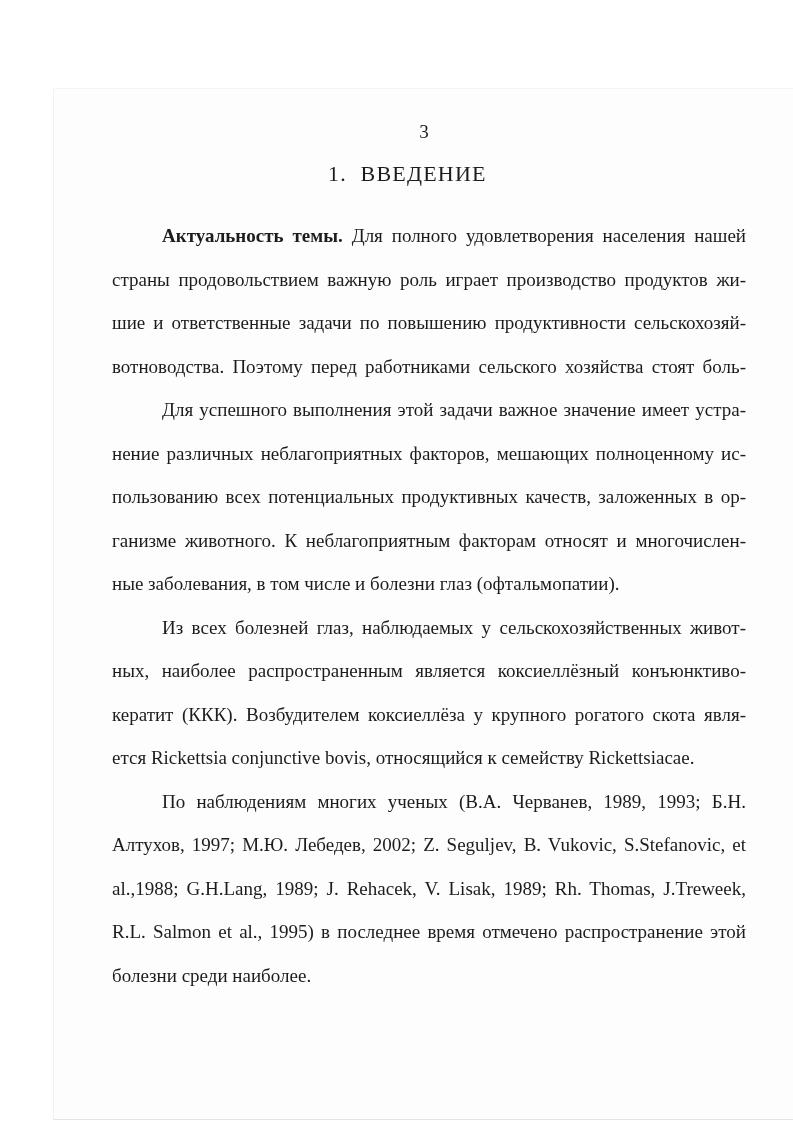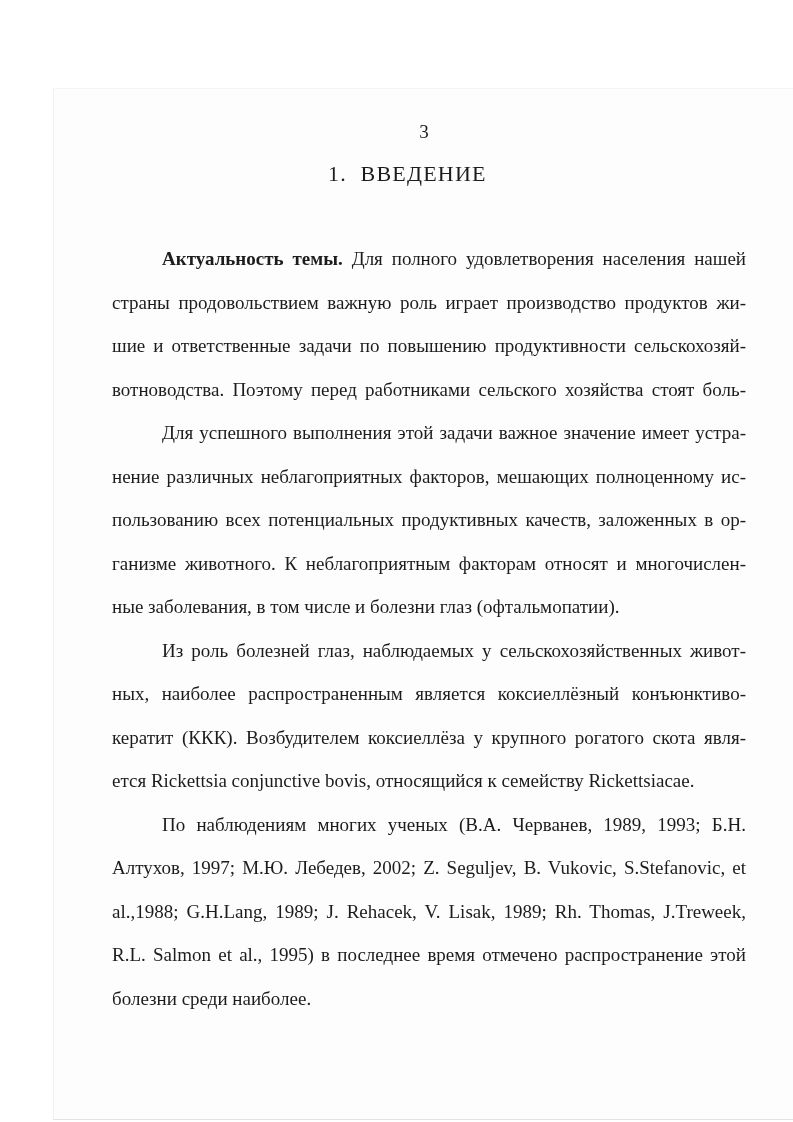--- a/index.html
+++ b/index.html
@@ -42,21 +42,21 @@
     left: 302px;
     font-size: 22px;
     font-weight: 400;
     letter-spacing: 1.2px;
     word-spacing: 7px;
     white-space: nowrap;
     margin-left: 26px;
   }
   .body-text {
     position: absolute;
-    top: 237px;
+    top: 214px;
     left: 112px;
     width: 634px;
     font-size: 19px;
   }
   .line {
     height: 43.5px;
     line-height: 43.5px;
     text-align: justify;
     text-align-last: justify;
   }
@@ -82,21 +82,21 @@
   <div class="line">страны продовольствием важную роль играет производство продуктов жи-</div>
   <div class="line">шие и ответственные задачи по повышению продуктивности сельскохозяй-</div>
   <div class="line">вотноводства. Поэтому перед работниками сельского хозяйства стоят боль-</div>
 
   <div class="line pfirst">Для успешного выполнения этой задачи важное значение имеет устра-</div>
   <div class="line">нение различных неблагоприятных факторов, мешающих полноценному ис-</div>
   <div class="line">пользованию всех потенциальных продуктивных качеств, заложенных в ор-</div>
   <div class="line">ганизме животного. К неблагоприятным факторам относят и многочислен-</div>
   <div class="line plast">ные заболевания, в том числе и болезни глаз (офтальмопатии).</div>
 
-  <div class="line pfirst">Из роль болезней глаз, наблюдаемых у сельскохозяйственных живот-</div>
+  <div class="line pfirst">Из всех болезней глаз, наблюдаемых у сельскохозяйственных живот-</div>
   <div class="line">ных, наиболее распространенным является коксиеллёзный конъюнктиво-</div>
   <div class="line">кератит (ККК). Возбудителем коксиеллёза у крупного рогатого скота явля-</div>
   <div class="line plast">ется Rickettsia conjunctive bovis, относящийся к семейству Rickettsiacae.</div>
 
   <div class="line pfirst">По наблюдениям многих ученых (В.А. Черванев, 1989, 1993; Б.Н.</div>
   <div class="line">Алтухов, 1997; М.Ю. Лебедев, 2002; Z. Seguljev, B. Vukovic, S.Stefanovic, et</div>
   <div class="line">al.,1988; G.H.Lang, 1989; J. Rehacek, V. Lisak, 1989; Rh. Thomas, J.Treweek,</div>
   <div class="line">R.L. Salmon et al., 1995) в последнее время отмечено распространение этой</div>
   <div class="line plast">болезни среди наиболее.</div>
 

